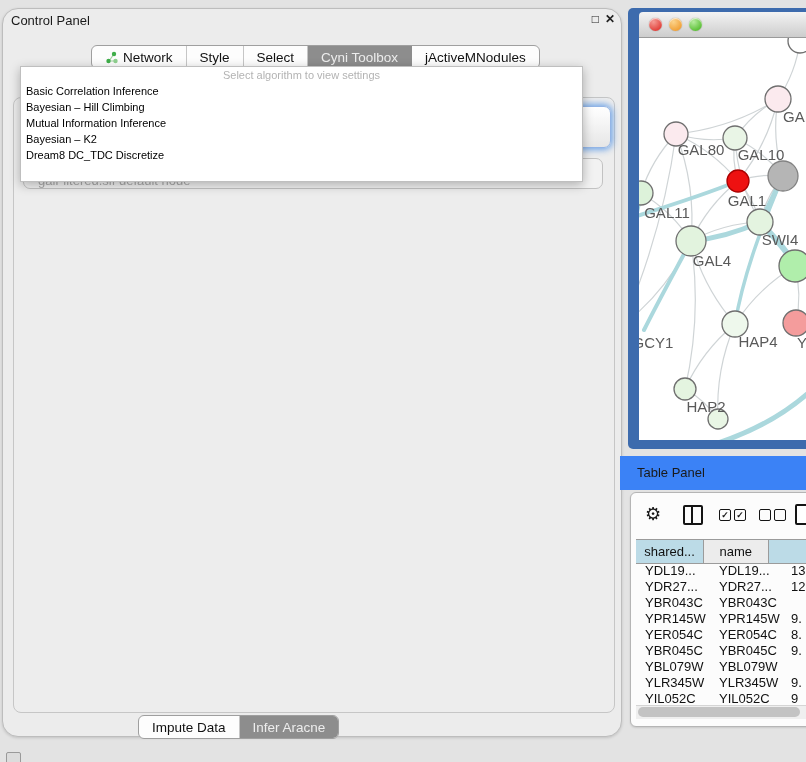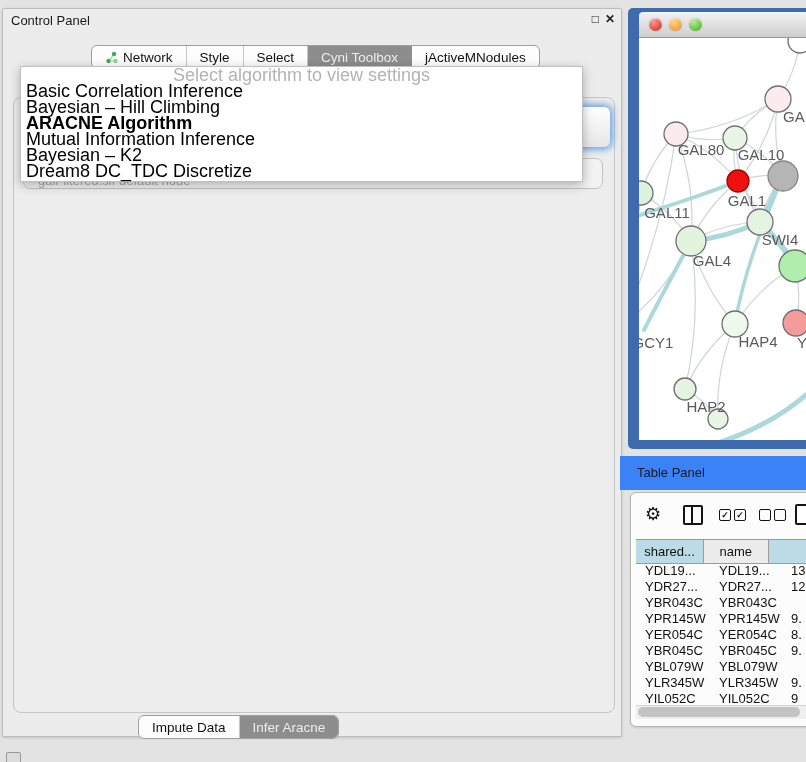--- a/index.html
+++ b/index.html
@@ -4,21 +4,21 @@
 <style>
   html,body{margin:0;padding:0;}
   #screen{
     position:relative; width:806px; height:762px; overflow:hidden;
     background:#e3e3e3; font-family:"Liberation Sans", sans-serif; color:#111;
     -webkit-font-smoothing:antialiased;
   }
   
   .cp-window{
     position:absolute; left:2px; top:8px; width:618px; height:727px;
-    background:#ececec; border:1px solid #bdbdbd; border-radius:2px;
+    background:#ececec; border:1px solid #bdbdbd; border-radius:16px;
     box-shadow:0 1px 3px rgba(0,0,0,.15);
   }
   .cp-titlebar{position:absolute; left:0; top:0; right:0; height:24px;}
   .cp-title{position:absolute; left:8px; top:4px; font-size:13px; color:#1a1a1a;}
   .cp-float{position:absolute; right:22px; top:3px; font-size:12px; color:#222; cursor:default;}
   .cp-close{position:absolute; right:6px; top:3px; font-size:12px; font-weight:bold; color:#222;}
   
   .segbar{
     position:absolute; display:flex; height:22px;
     background:#fdfdfd; border:1px solid #9f9f9f; border-radius:6px; overflow:hidden;
@@ -47,21 +47,21 @@
   .ghost-combo{
     position:absolute; left:20px; top:149px; width:580px; height:31px; z-index:2;
     border:1px solid #c2c2c2; border-radius:7px; background:#f2f2f2;
     font-size:13px; color:#ababab; padding:14px 0 0 14px; box-sizing:border-box;
     overflow:hidden;
   }
   
   .popup{
     position:absolute; left:17px; top:57px; width:561px; height:114px; z-index:30;
     background:#ffffff; border:1px solid #bfbfbf;
-    box-shadow:0 3px 10px rgba(0,0,0,.28); font-size:18px;
+    box-shadow:0 3px 10px rgba(0,0,0,.28); font-size:11px;
   }
   .popup-prompt{height:16px; line-height:16px; text-align:center; color:#b3b3b3;}
   .popup-item{height:16px; line-height:16px; padding-left:5px; color:#000;}
   .popup-item.bold{font-weight:bold;}
   
   .group{position:absolute; border:1px solid #bcbcbc; border-radius:3px;}
   .gtitle{position:absolute; top:-8px; left:6px; background:#ededed; padding:0 3px; font-size:13px; white-space:nowrap;}
   .gtitle.blue{color:#2323cd;}
   .gtitle.green{color:#27ca27;}
   .lbl{position:absolute; font-size:13px; font-weight:bold; color:#101010; white-space:nowrap;}
@@ -193,21 +193,20 @@
     <div class="main-panel"></div>
 
     <div class="focus-combo"></div>
     <div class="ghost-combo">galFiltered.sif default node</div>
 
     <div class="popup">
       <div class="popup-prompt">Select algorithm to view settings</div>
       <div id="popup-items">
           <div class="popup-item">Basic Correlation Inference</div>
           <div class="popup-item">Bayesian – Hill Climbing</div>
-          <div class="popup-item bold">ARACNE Algorithm</div>
           <div class="popup-item">Mutual Information Inference</div>
           <div class="popup-item">Bayesian – K2</div>
           <div class="popup-item">Dream8 DC_TDC Discretize</div>
         </div>
     </div>
 
     <div class="group" style="left:16px; top:196px; width:587px; height:472px;">
       <span class="gtitle">Cyni Algorithm Settings</span>
 
       <div class="v-scroll">

